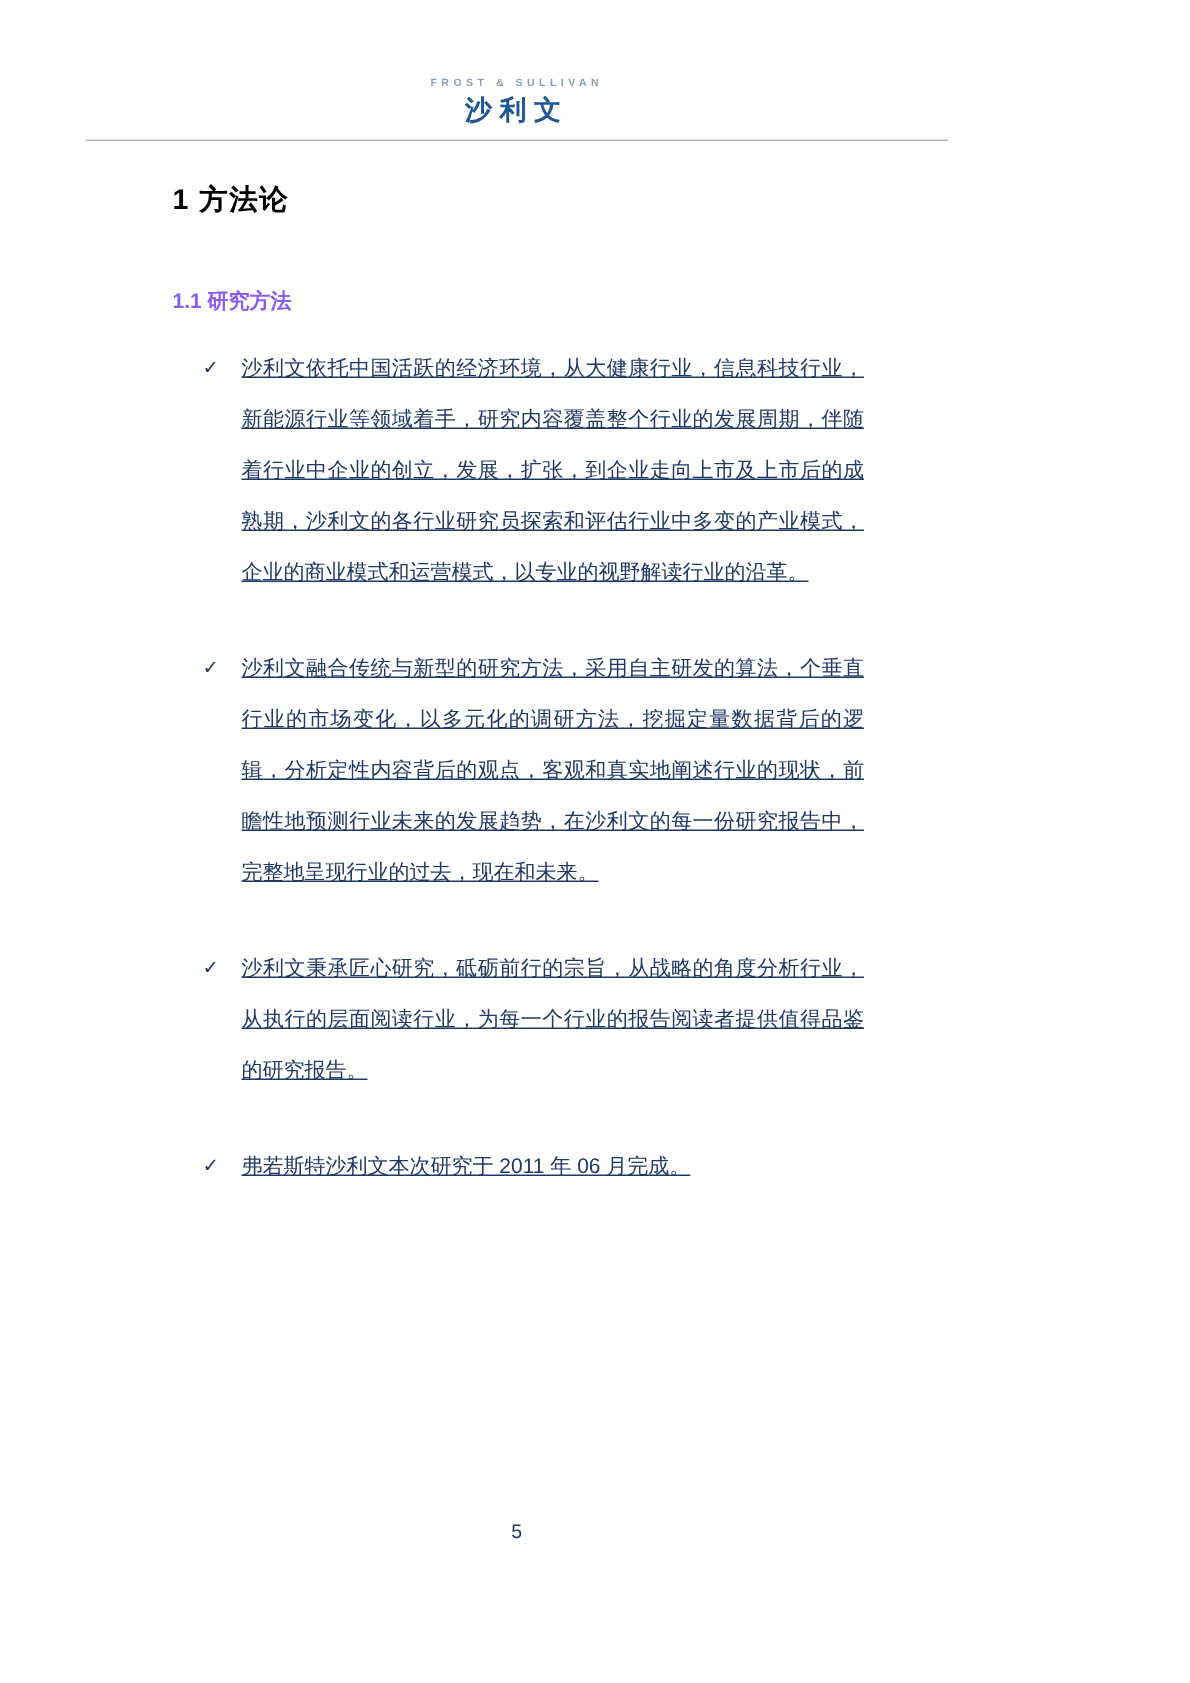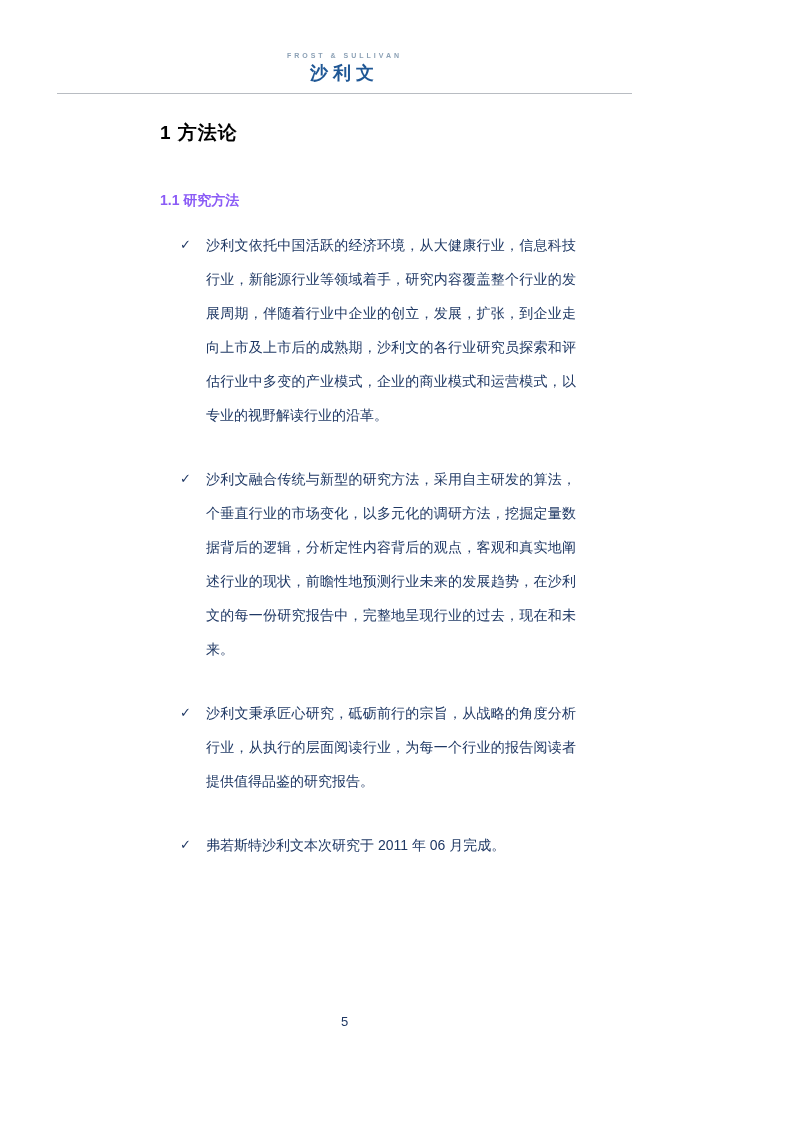--- a/index.html
+++ b/index.html
@@ -38,21 +38,20 @@
   }
   .header-rule {
     margin: 8px 57px 0 57px;
     border-bottom: 1px solid #b8bcc2;
     height: 0;
   }
   
   .content {
     padding: 0 113px 0 115px;
     color: #1f3864;
-    margin-left: 45px;
   }
   h1.sec {
     margin-top: 26px;
     font-size: 19px;
     font-weight: bold;
     color: #000000;
     letter-spacing: 1px;
   }
   h2.subsec {
     margin-top: 46px;
@@ -85,20 +84,21 @@
     line-height: 34px;
     color: #1f3864;
     margin-right: 10px;
   }
   .btext {
     flex: 1;
     font-size: 14px;
     line-height: 34px;
     text-align: justify;
     color: #1f3864;
+    text-decoration: underline;
   }
   
   .footer {
     position: absolute;
     bottom: 92px;
     left: 0;
     width: 100%;
     text-align: center;
   }
   .page-num {

